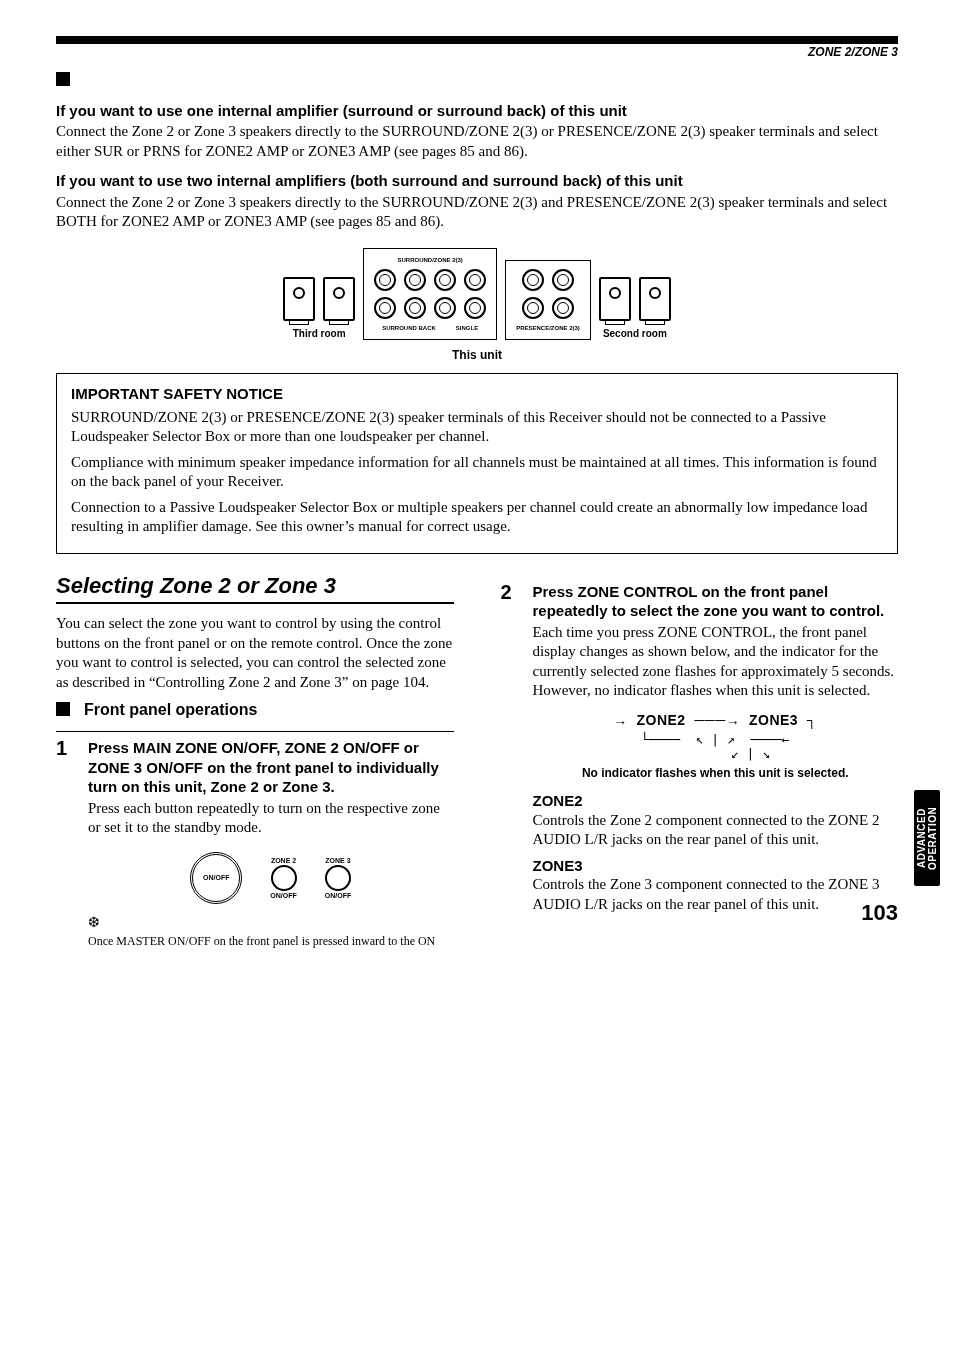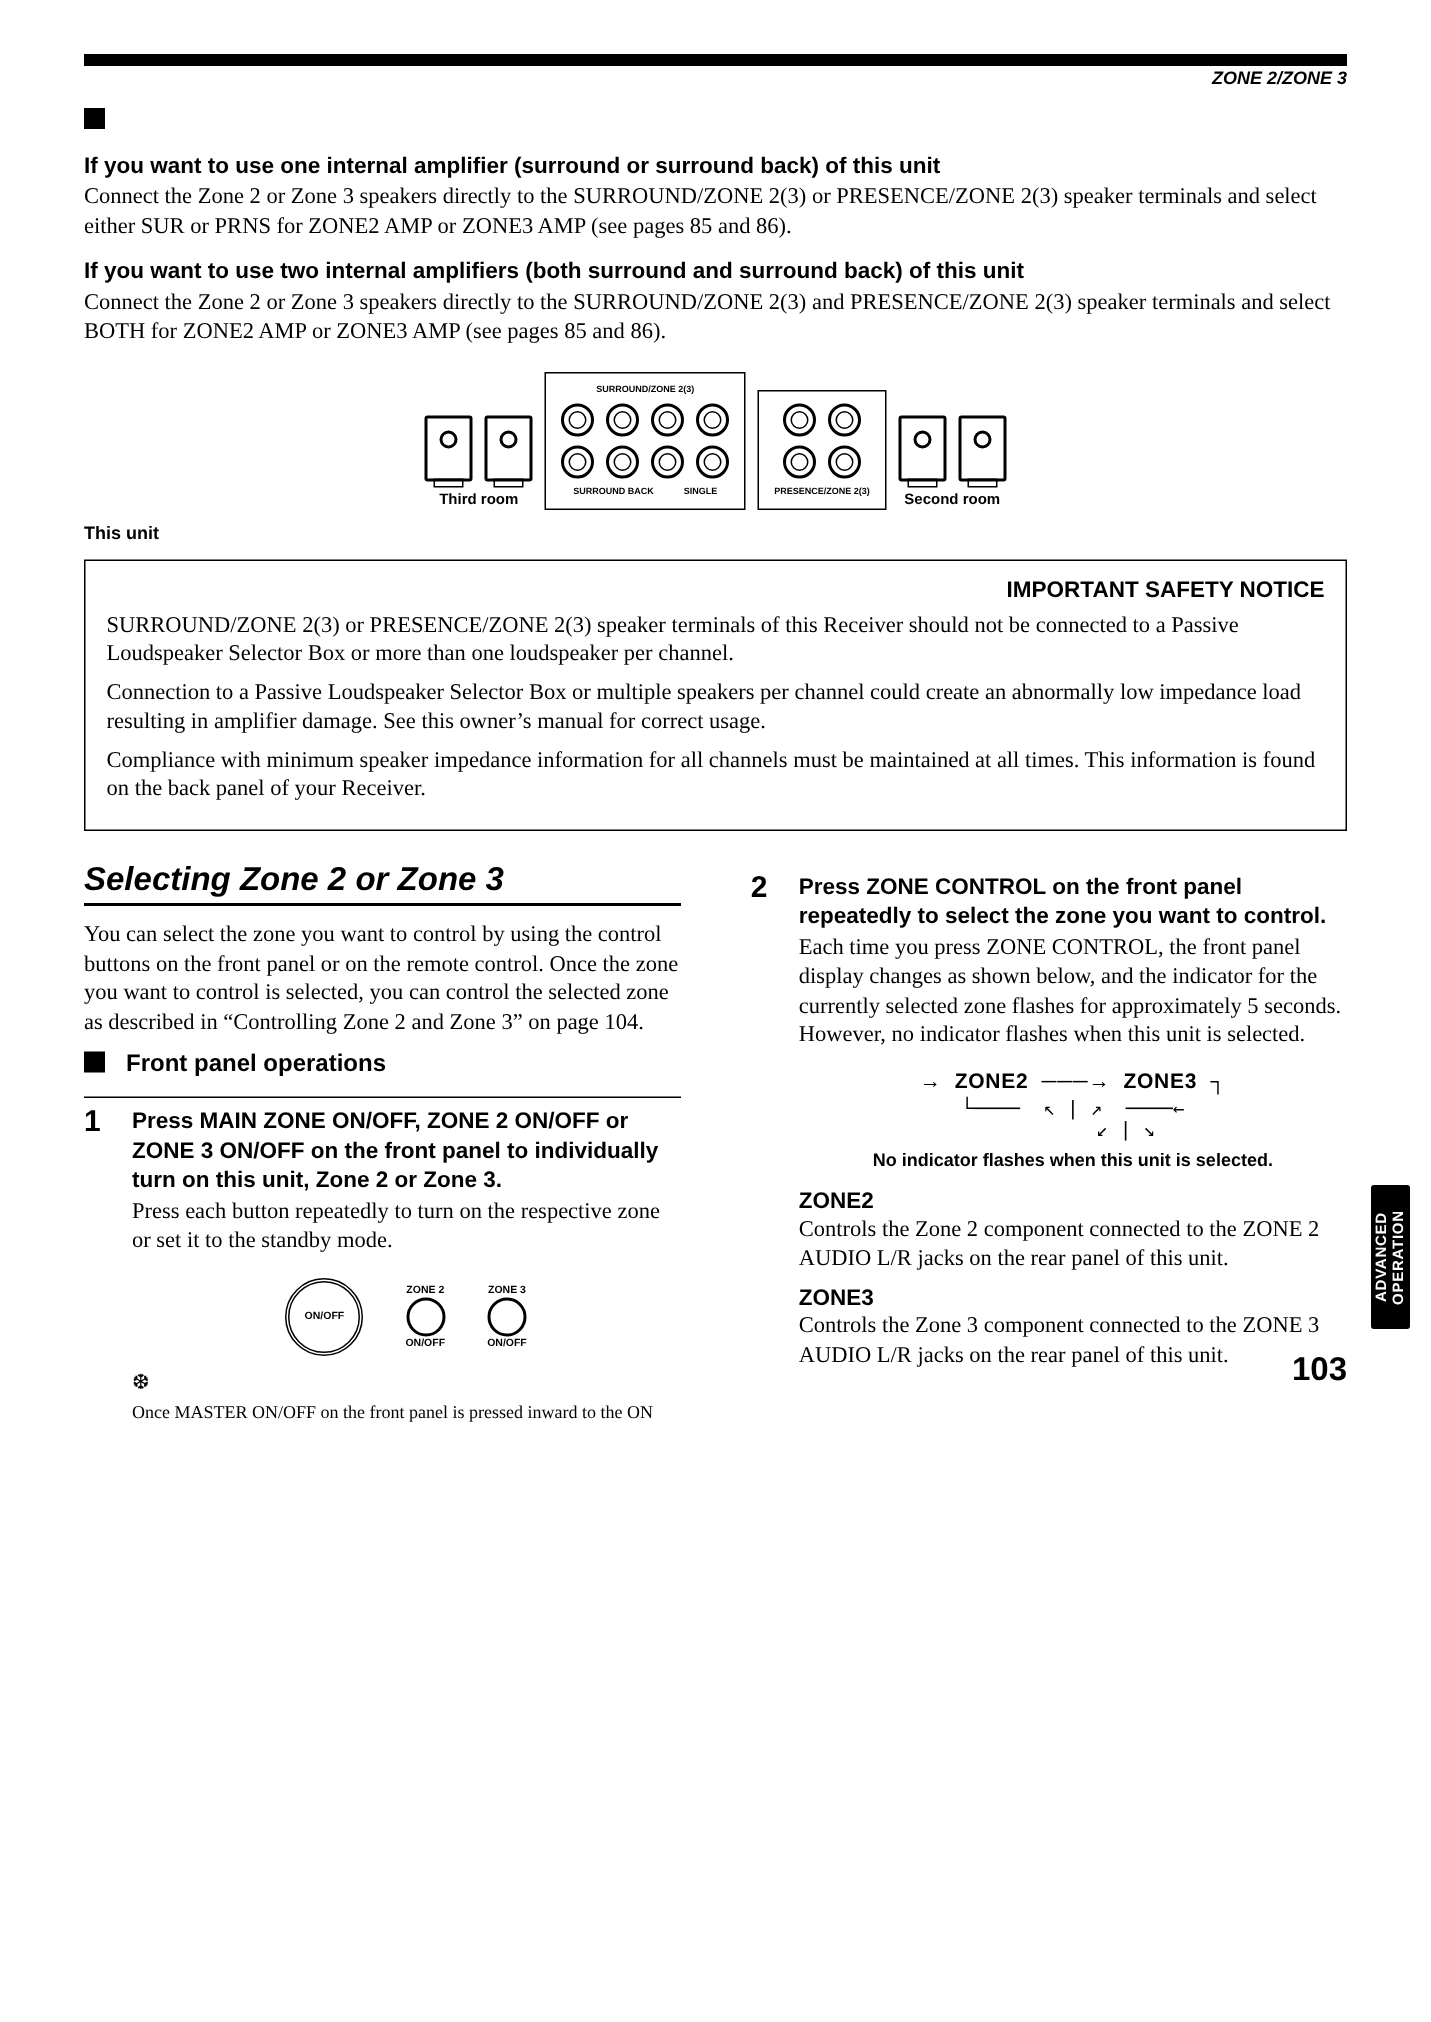--- a/index.html
+++ b/index.html
@@ -14,23 +14,23 @@
 .speaker-block{display:flex;flex-direction:column;align-items:center;gap:6px}
 .spk-row{display:flex;gap:8px}
 .spk{width:28px;height:40px;border:2px solid #000;border-radius:2px;position:relative}
 .spk:before{content:"";position:absolute;left:50%;top:8px;width:8px;height:8px;border:2px solid #000;border-radius:50%;transform:translateX(-50%)}
 .spk .base{position:absolute;bottom:-6px;left:50%;transform:translateX(-50%);width:18px;height:4px;border:1px solid #000}
 .unit-box{border:1px solid #000;padding:8px 10px;display:flex;flex-direction:column;align-items:center;gap:6px}
 .terminal-row{display:flex;gap:8px;align-items:center}
 .term{width:18px;height:18px;border:2px solid #000;border-radius:50%;position:relative}
 .term:after{content:"";position:absolute;left:3px;top:3px;right:3px;bottom:3px;border:1px solid #000;border-radius:50%}
 .tiny{font-size:6px;line-height:1}
-.this-unit{font-family:Arial,Helvetica,sans-serif;font-weight:bold;font-size:12px;margin-top:8px}
+.this-unit{font-family:Arial,Helvetica,sans-serif;font-weight:bold;font-size:12px;text-align:center;margin-top:8px}
 .notice-box{border:1px solid #000;padding:10px 14px;margin:10px 0 18px 0}
-.notice-title{font-family:Arial,Helvetica,sans-serif;font-weight:bold;text-align:right;margin-bottom:4px}
+.notice-title{font-family:Arial,Helvetica,sans-serif;font-weight:bold;text-align:left;margin-bottom:4px}
 .two-col{display:flex;gap:47px}
 .col{flex:1;min-width:0}
 .section-title{font-family:Arial,Helvetica,sans-serif;font-style:italic;font-weight:bold;font-size:22px;margin:0 0 2px 0}
 .title-rule{height:2px;background:#000;margin-bottom:10px}
 .step{display:flex;gap:14px;margin-top:10px;border-top:1px solid #000;padding-top:6px}
 .step.no-rule{border-top:none;padding-top:0}
 .step-num{font-family:Arial,Helvetica,sans-serif;font-weight:bold;font-size:20px;line-height:1;min-width:18px}
 .step-body{flex:1}
 .step-bold{font-family:Arial,Helvetica,sans-serif;font-weight:bold;font-size:15px;margin-bottom:2px}
 .button-art{display:flex;align-items:center;justify-content:center;gap:28px;margin:14px 0 10px 0;font-family:Arial,Helvetica,sans-serif;font-size:7px;font-weight:bold}
@@ -124,22 +124,22 @@
           </div>
       </div>
       <div>Second room</div>
     </div>
   </div>
   <div class="this-unit">This unit</div>
 
   <div class="notice-box">
     <div class="notice-title">IMPORTANT SAFETY NOTICE</div>
     <div class="body-p">SURROUND/ZONE 2(3) or PRESENCE/ZONE 2(3) speaker terminals of this Receiver should not be connected to a Passive Loudspeaker Selector Box or more than one loudspeaker per channel.</div>
+    <div class="body-p">Compliance with minimum speaker impedance information for all channels must be maintained at all times. This information is found on the back panel of your Receiver.</div>
     <div class="body-p">Connection to a Passive Loudspeaker Selector Box or multiple speakers per channel could create an abnormally low impedance load resulting in amplifier damage. See this owner’s manual for correct usage.</div>
-    <div class="body-p">Compliance with minimum speaker impedance information for all channels must be maintained at all times. This information is found on the back panel of your Receiver.</div>
   </div>
 
   <div class="two-col">
     <div class="col">
       <div class="section-title">Selecting Zone 2 or Zone 3</div>
       <div class="title-rule"></div>
       <p class="body-p">You can select the zone you want to control by using the control buttons on the front panel or on the remote control. Once the zone you want to control is selected, you can control the selected zone as described in “Controlling Zone 2 and Zone 3” on page 104.</p>
 
       <div class="h-sq" style="font-size:16px;margin-top:8px">
         <span class="sq"></span><span>Front panel operations</span>

